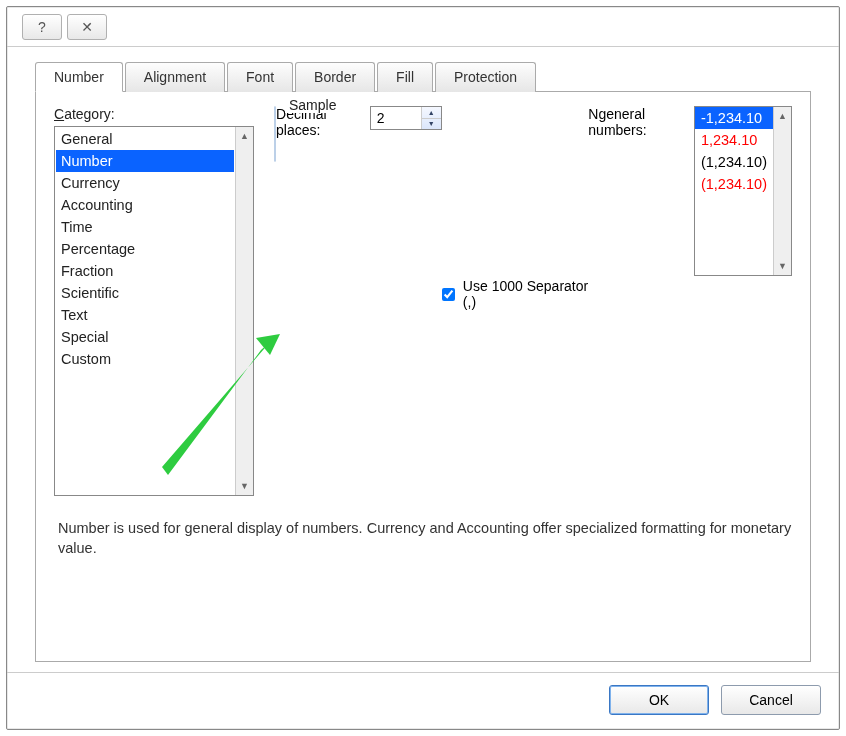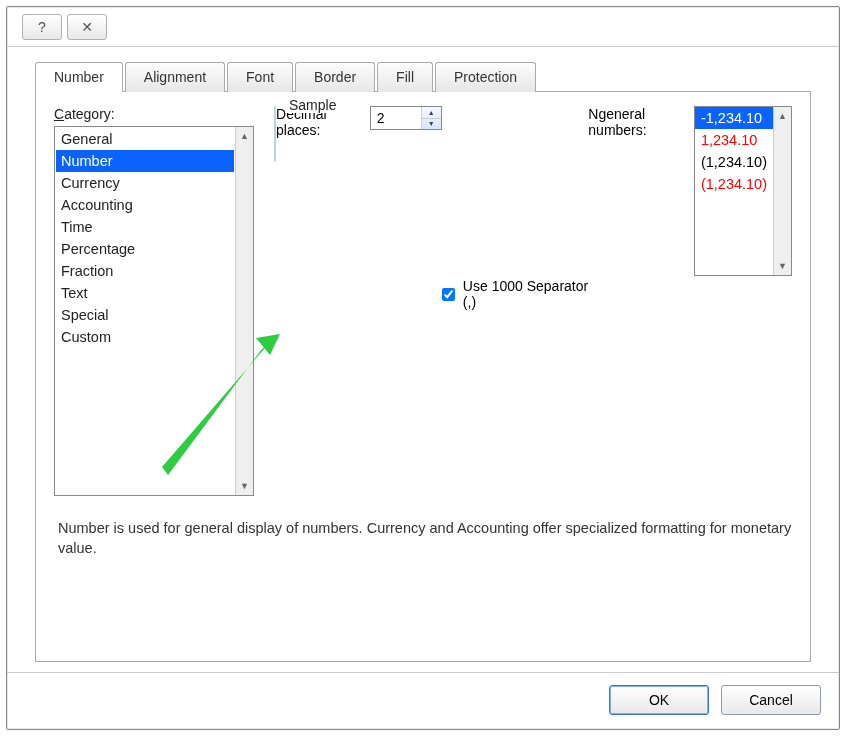--- a/index.html
+++ b/index.html
@@ -235,20 +235,21 @@
         <span class="label"><span class="u">C</span><span>ategory:</span></span>
         <div class="listbox">
           <div class="items">
             <div class="item"><span>General</span></div>
             <div class="item selected"><span>Number</span></div>
             <div class="item"><span>Currency</span></div>
             <div class="item"><span>Accounting</span></div>
             <div class="item"><span>Time</span></div>
             <div class="item"><span>Percentage</span></div>
             <div class="item"><span>Fraction</span></div>
+            <div class="item"><span>Scientific</span></div>
             <div class="item"><span>Text</span></div>
             <div class="item"><span>Special</span></div>
             <div class="item"><span>Custom</span></div>
           </div>
           <div class="scrollbar">
             <div class="arrow">▲</div>
             <div class="track"></div>
             <div class="arrow">▼</div>
           </div>
         </div>

